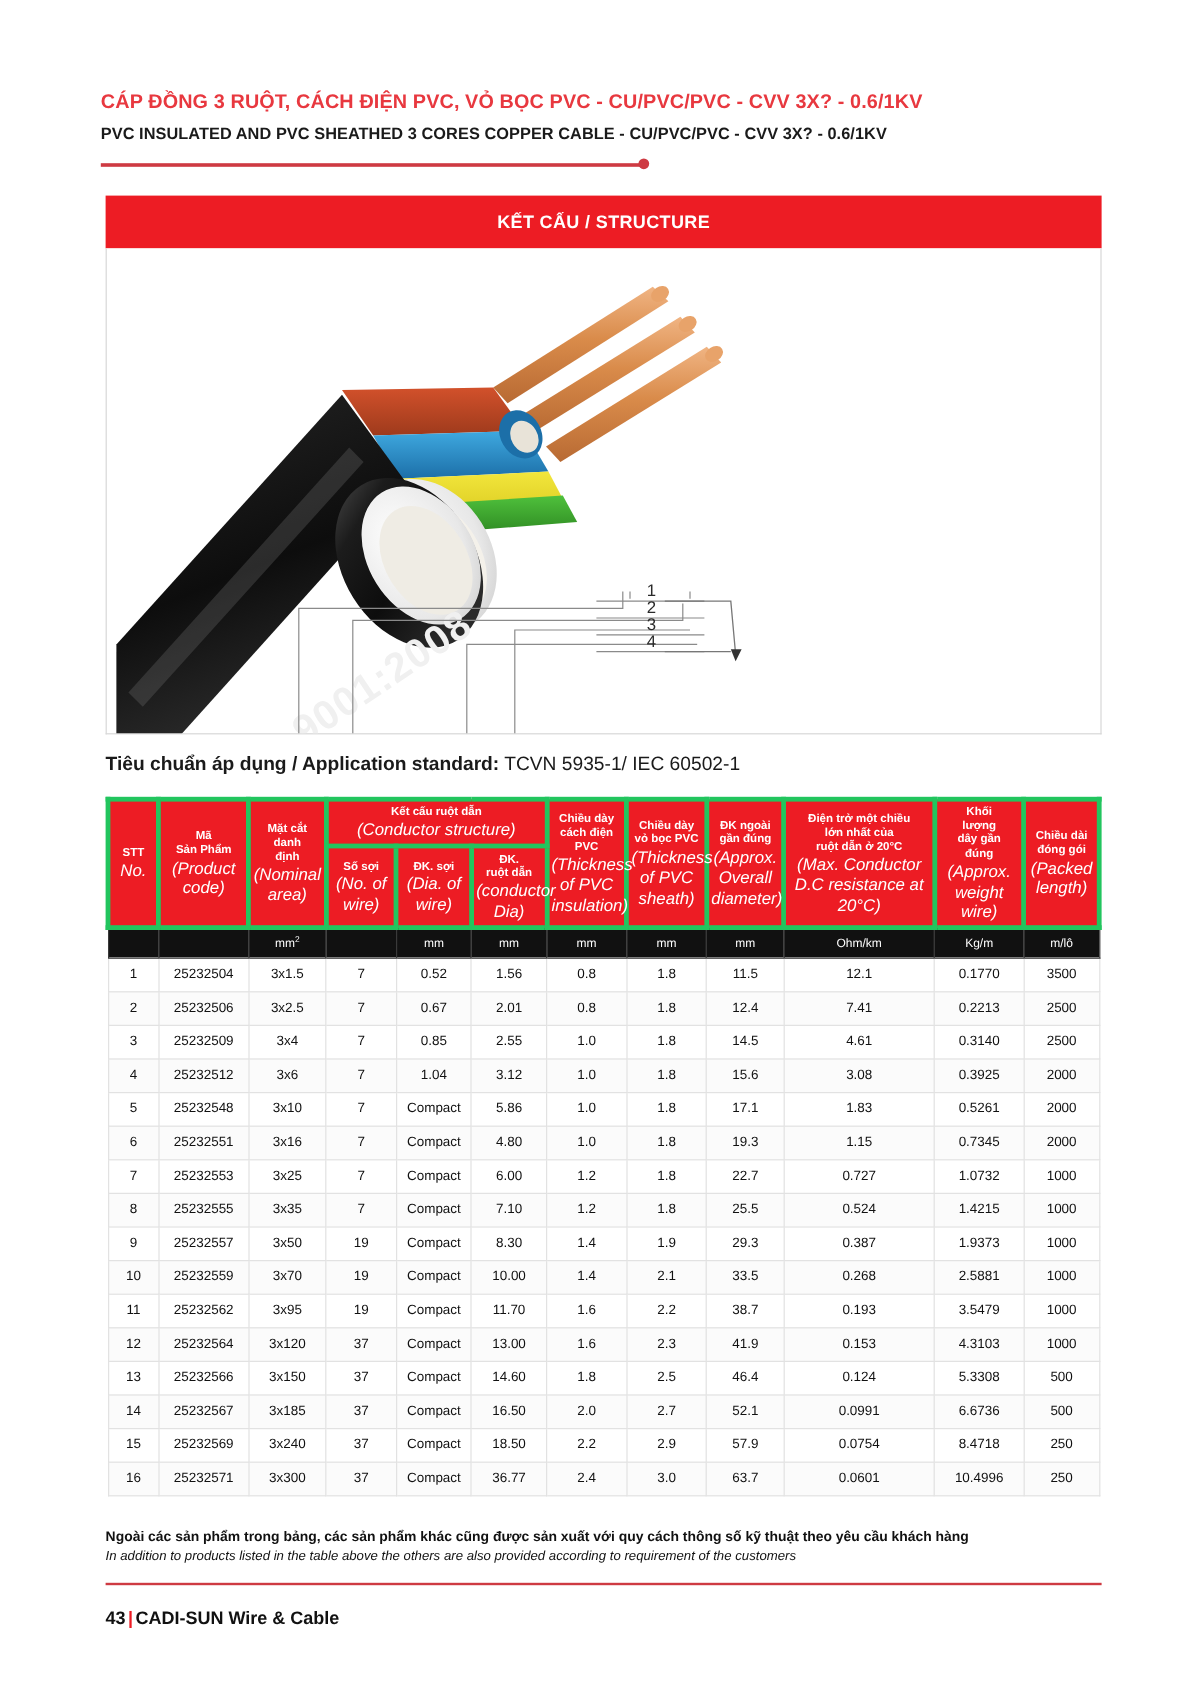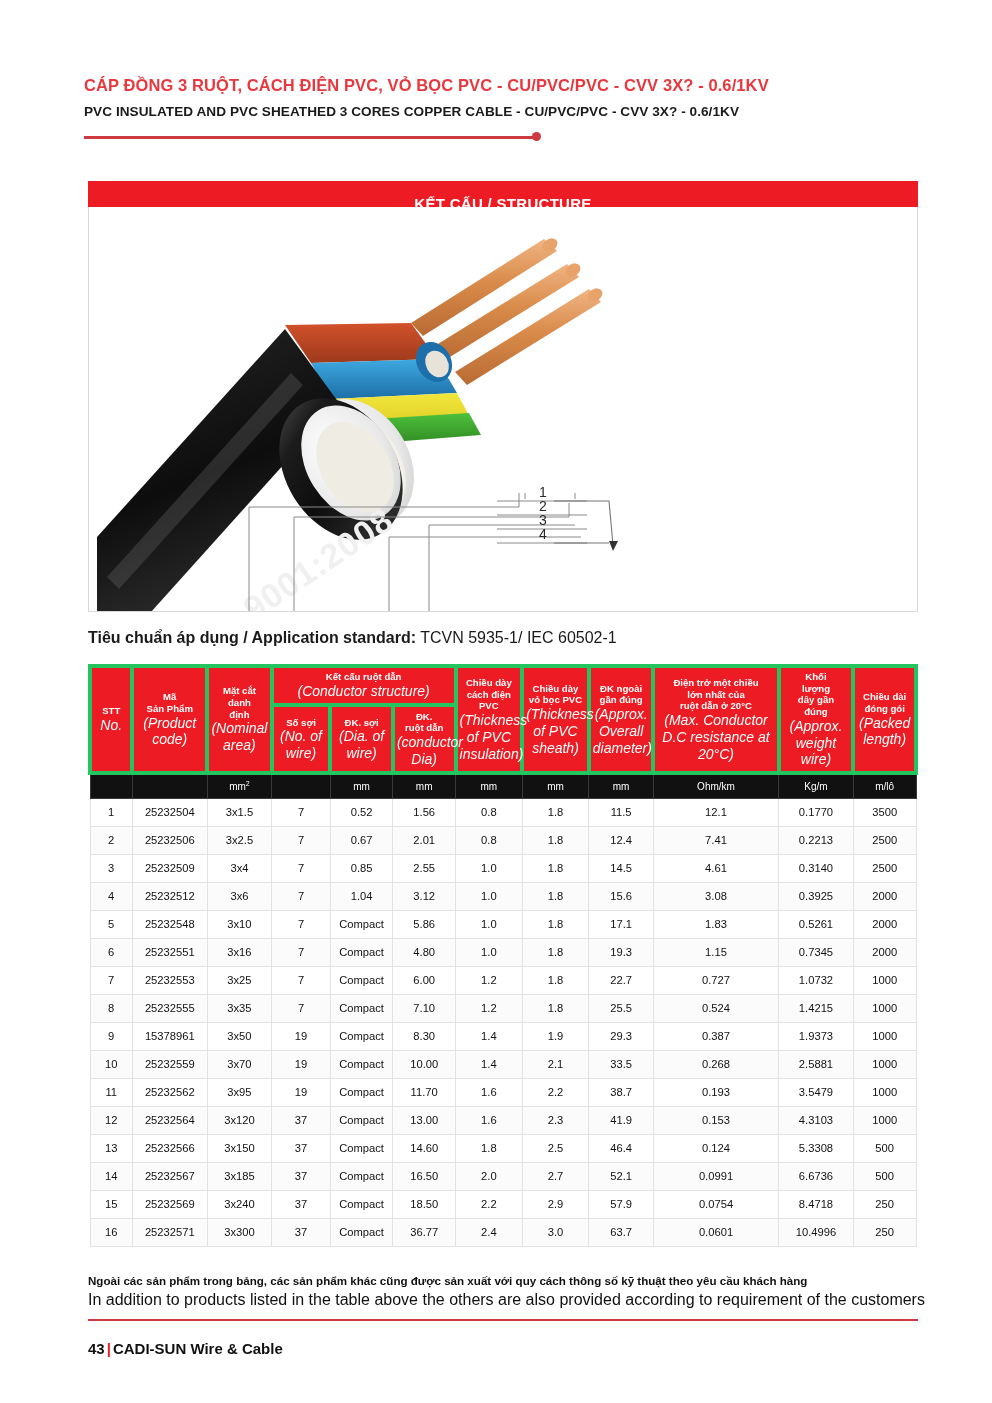--- a/index.html
+++ b/index.html
@@ -26,21 +26,21 @@
     position: absolute; left: 0; top: 4px; width: 456px; height: 2.4px;
     background: #CE3A42;
   }
   .rule-dot {
     position: absolute; left: 448px; top: 0px; width: 9px; height: 9px;
     border-radius: 50%; background: #CE3A42;
   }
 
   
   .struct-banner {
-    position: absolute; left: 88px; top: 181px; width: 830px; height: 44px;
+    position: absolute; left: 88px; top: 163px; width: 830px; height: 44px;
     background: #ED1C24; color: #ffffff;
     display: flex; align-items: center; justify-content: center;
     font-size: 15px; font-weight: bold; letter-spacing: 0.3px;
   }
 
   
   .figure-area {
     position: absolute; left: 88px; top: 207px; width: 830px; height: 405px;
     background: #ffffff; border: 1px solid #d8d8d8; border-top: none;
     overflow: hidden;
@@ -80,21 +80,21 @@
   tbody.body td {
     background: #ffffff; color: #111111;
     text-align: center; font-size: 11.2px; padding: 7px 2px;
     border: 1px solid #e2e2e2; height: 28px;
   }
   tbody.body tr:nth-child(even) td { background: #fbfbfb; }
 
   
   .notes { position: absolute; left: 88px; top: 1274px; width: 840px; }
   .note-vi { font-size: 11.6px; font-weight: bold; color: #111111; white-space: nowrap; }
-  .note-en { font-size: 16px; color: #111111; margin-top: 4px; white-space: nowrap; }
+  .note-en { font-size: 11px; font-style: italic; color: #111111; margin-top: 4px; white-space: nowrap; }
 
   .bottom-rule {
     position: absolute; left: 88px; top: 1319px; width: 830px; height: 2.2px;
     background: #CE3A42;
   }
   .page-footer {
     position: absolute; left: 88px; top: 1340px;
     font-size: 15px; font-weight: bold; color: #111111;
     white-space: nowrap;
   }
@@ -489,21 +489,21 @@
             <td>7.10</td>
             <td>1.2</td>
             <td>1.8</td>
             <td>25.5</td>
             <td>0.524</td>
             <td>1.4215</td>
             <td>1000</td>
           </tr>
           <tr>
             <td>9</td>
-            <td>15378961</td>
+            <td>25232557</td>
             <td>3x50</td>
             <td>19</td>
             <td>Compact</td>
             <td>8.30</td>
             <td>1.4</td>
             <td>1.9</td>
             <td>29.3</td>
             <td>0.387</td>
             <td>1.9373</td>
             <td>1000</td>

